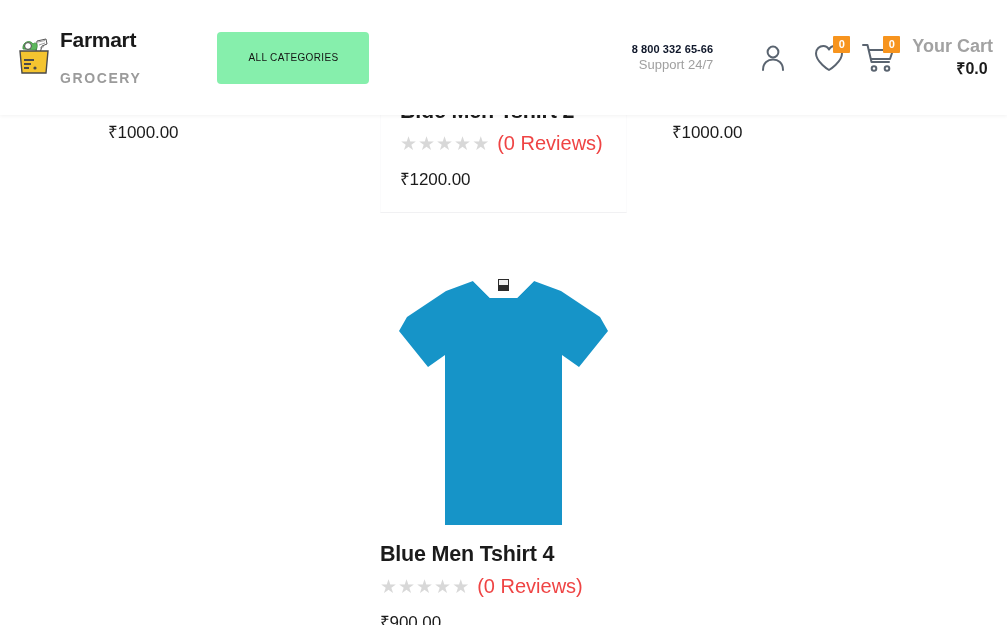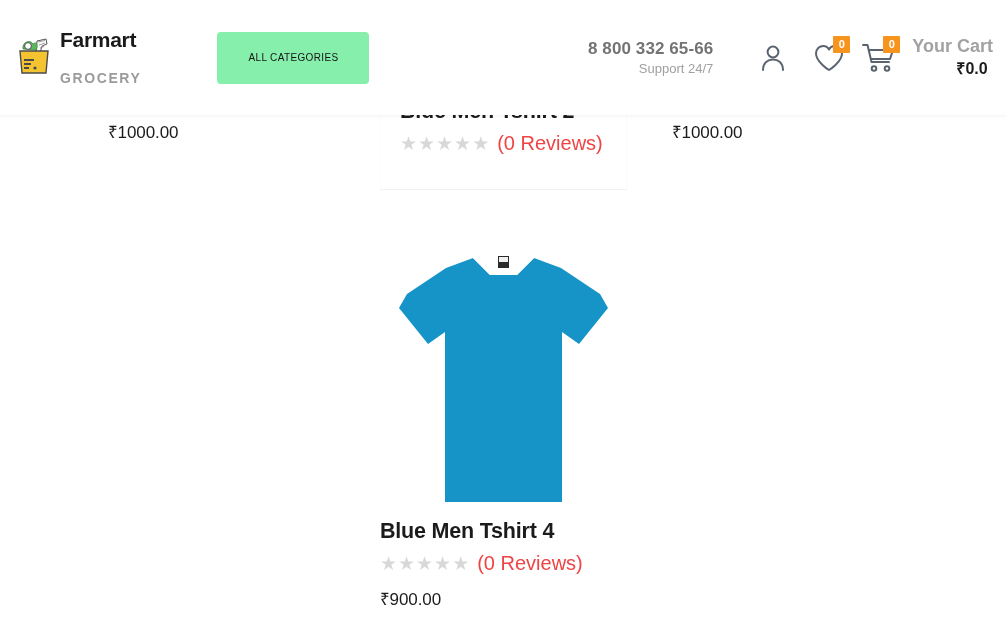--- a/index.html
+++ b/index.html
@@ -169,23 +169,23 @@
     align-items: center;
     gap: 0;
   }
 
   .support {
     text-align: right;
     margin-right: 38px;
     line-height: 1.32;
   }
   .support-phone {
-    font-size: 17px;
-    font-weight: 700;
-    color: #737373;
+    font-size: 11px;
+    font-weight: 700;
+    color: #0f172a;
     letter-spacing: 0.1px;
     white-space: nowrap;
   }
   .support-label {
     font-size: 13px;
     color: #a0a0a0;
     white-space: nowrap;
   }
 
   .icon-btn {
@@ -263,20 +263,21 @@
             <path d="M74 10 L48 20 L10 44 L2 58 L30 92 L46 80 L46 236 L162 236 L162 80 L178 92 L206 58 L198 44 L160 20 L134 10 L117 26 L91 26 Z" fill="#1694c8"></path>
             <path d="M74 10 L91 26 L117 26 L134 10 L117 12 L104 22 L91 12 Z" fill="#ffffff"></path>
             <rect x="99" y="9" width="10" height="11" fill="#2b2b2b"></rect>
           </svg>
         </div>
         <div class="prod-title">Blue Men Tshirt 2</div>
         <div class="rating-row">
           <span class="stars">★★★★★</span>
           <span class="review-count">(0 Reviews)</span>
         </div>
+        <div class="price">₹1200.00</div>
       </div>
 
       <div class="card col-2">
         <div class="thumb small">
           <svg class="tee-svg" width="208" height="232" viewBox="0 0 208 232" aria-hidden="true">
             <path d="M74 10 L48 20 L10 44 L2 58 L30 92 L46 80 L46 226 L162 226 L162 80 L178 92 L206 58 L198 44 L160 20 L134 10 L117 26 L91 26 Z" fill="#1694c8"></path>
             <path d="M74 10 L91 26 L117 26 L134 10 L117 12 L104 22 L91 12 Z" fill="#ffffff"></path>
             <rect x="99" y="9" width="10" height="11" fill="#2b2b2b"></rect>
           </svg>
         </div>

